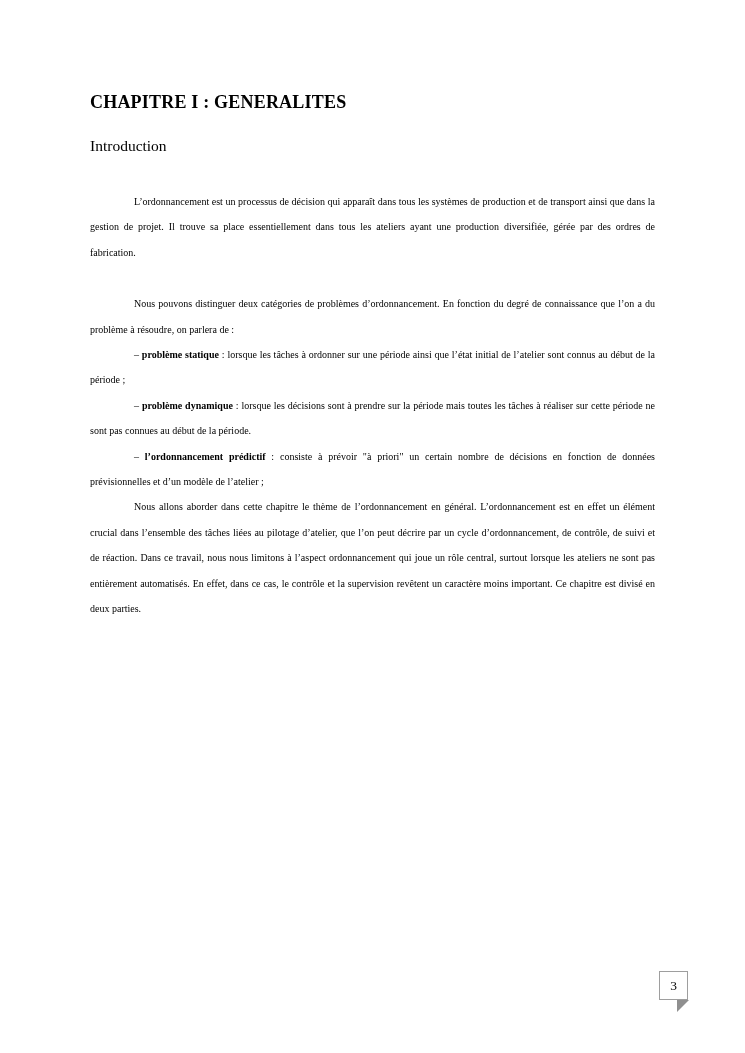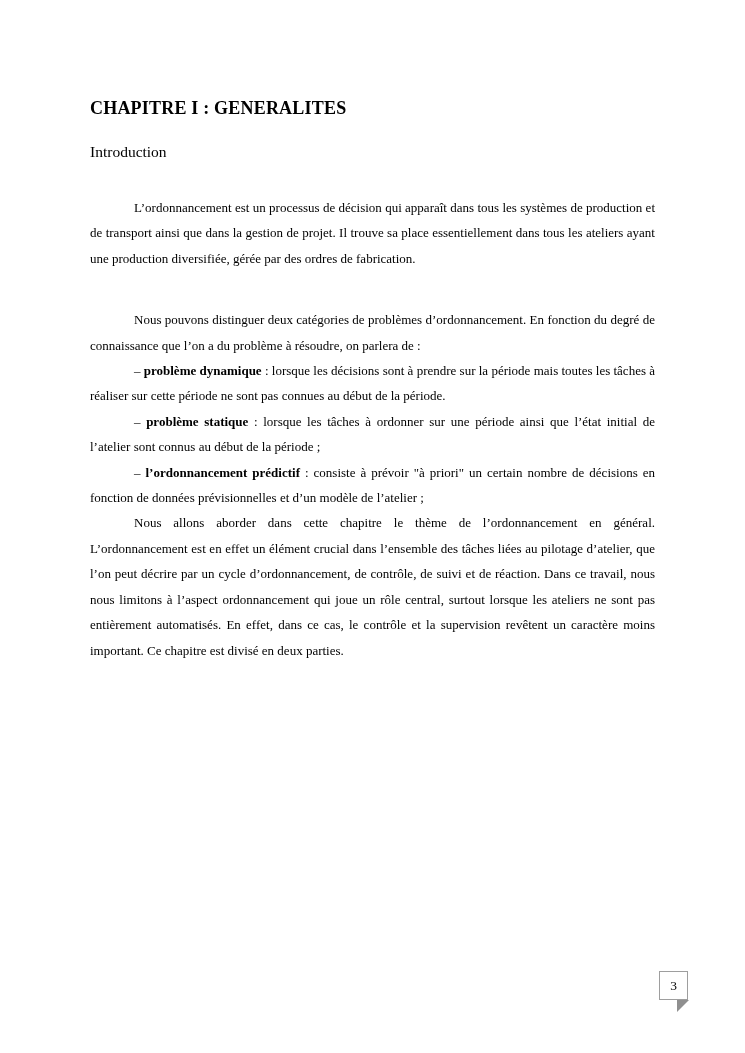--- a/index.html
+++ b/index.html
@@ -19,38 +19,38 @@
   .content {
     position: absolute;
     left: 90px;
     right: 90px;
     top: 86px;
   }
   .title {
     font-size: 18px;
     font-weight: 700;
     letter-spacing: 0.2px;
-    margin: 10px 0 21px 0;
+    margin: 4px 0 21px 0;
     line-height: 24px;
   }
   .section {
     font-size: 15.5px;
     font-weight: 400;
     margin: 0 0 33px 0;
     line-height: 21px;
   }
   .para {
-    font-size: 13px;
+    font-size: 10px;
     line-height: 25.4px;
     text-align: justify;
     text-indent: 44px;
     margin: 0;
   }
   .para.gap {
-    margin-top: 36px;
+    margin-top: 26px;
   }
   .para b {
     font-weight: 700;
   }
   .pagenum-box {
     position: absolute;
     left: 659px;
     top: 971px;
     width: 29px;
     height: 29px;
@@ -81,23 +81,23 @@
   <div class="content">
 
     <h1 class="title">CHAPITRE I : GENERALITES</h1>
 
     <div class="section">Introduction</div>
 
     <p class="para">L’ordonnancement est un processus de décision qui apparaît dans tous les systèmes de production et de transport ainsi que dans la gestion de projet. Il trouve sa place essentiellement dans tous les ateliers ayant une production diversifiée, gérée par des ordres de fabrication.</p>
 
     <p class="para gap">Nous pouvons distinguer deux catégories de problèmes d’ordonnancement. En fonction du degré de connaissance que l’on a du problème à résoudre, on parlera de :</p>
 
+    <p class="para"><span>– </span><b>problème statique</b><span> : lorsque les tâches à ordonner sur une période ainsi que l’état initial de l’atelier sont connus au début de la période ;</span></p>
+
     <p class="para"><span>– </span><b>problème dynamique</b><span> : lorsque les décisions sont à prendre sur la période mais toutes les tâches à réaliser sur cette période ne sont pas connues au début de la période.</span></p>
-
-    <p class="para"><span>– </span><b>problème statique</b><span> : lorsque les tâches à ordonner sur une période ainsi que l’état initial de l’atelier sont connus au début de la période ;</span></p>
 
 
     <p class="para"><span>– </span><b>l’ordonnancement prédictif</b><span> : consiste à prévoir "à priori" un certain nombre de décisions en fonction de données prévisionnelles et d’un modèle de l’atelier ;</span></p>
 
 
     <p class="para">Nous allons aborder dans cette chapitre le thème de l’ordonnancement en général. L’ordonnancement est en effet un élément crucial dans l’ensemble des tâches liées au pilotage d’atelier, que l’on peut décrire par un cycle d’ordonnancement, de contrôle, de suivi et de réaction. Dans ce travail, nous nous limitons à l’aspect ordonnancement qui joue un rôle central, surtout lorsque les ateliers ne sont pas entièrement automatisés. En effet, dans ce cas, le contrôle et la supervision revêtent un caractère moins important. Ce chapitre est divisé en deux parties.</p>
 
 
   </div>
 

